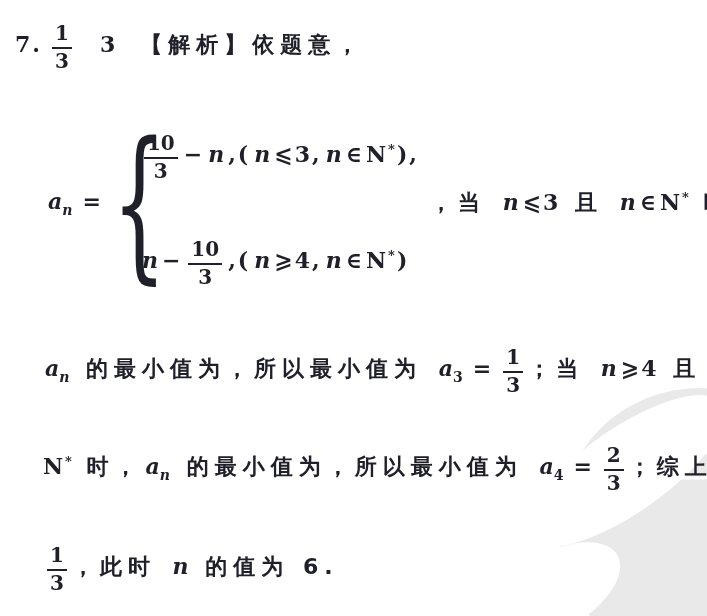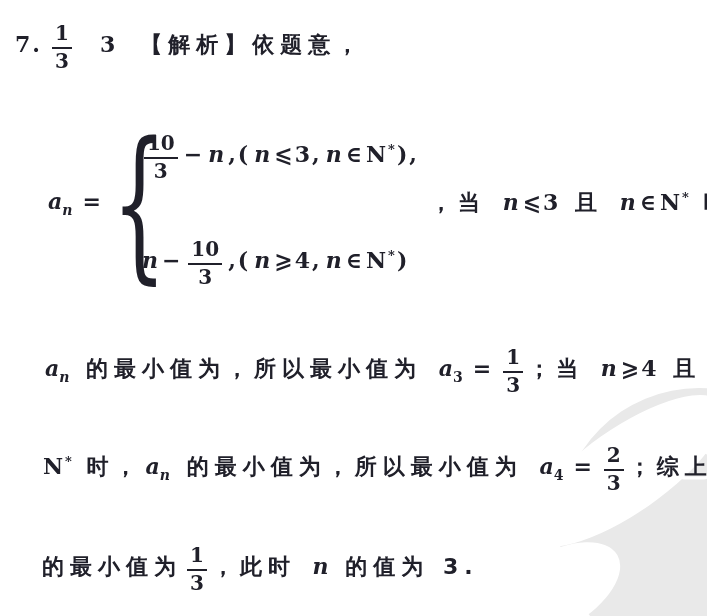--- a/index.html
+++ b/index.html
@@ -93,18 +93,18 @@
   <div class="line line3"><span class="i">a<span class="vsub it">n</span></span><span class="cn"> 的最小值为，所以最小值为 </span><span class="i">a<span class="vsub">3</span></span><span class="eq">=</span><span class="frac">
         <span class="fnum">1</span>
         <span class="fden">3</span>
       </span><span class="cn">；当 </span><span class="i">n</span><span class="m">⩾4</span><span class="cn"> 且 </span><span class="i">n</span></div>
 
   <div class="line line4"><span class="m">N<span class="vsup">*</span></span><span class="cn"> 时，</span><span class="i">a<span class="vsub it">n</span></span><span class="cn"> 的最小值为，所以最小值为 </span><span class="i">a<span class="vsub">4</span></span><span class="eq">=</span><span class="frac">
         <span class="fnum">2</span>
         <span class="fden">3</span>
       </span><span class="cn">；综上 </span><span class="i">a</span></div>
 
-  <div class="line line5"><span class="cn">的最小值为</span><span class="frac">
+  <div class="line line5"><span class="frac">
         <span class="fnum">1</span>
         <span class="fden">3</span>
-      </span><span class="cn">，此时 </span><span class="i">n</span><span class="cn"> 的值为 3.</span></div>
+      </span><span class="cn">，此时 </span><span class="i">n</span><span class="cn"> 的值为 6.</span></div>
 
 </div>
 
 </body></html>

